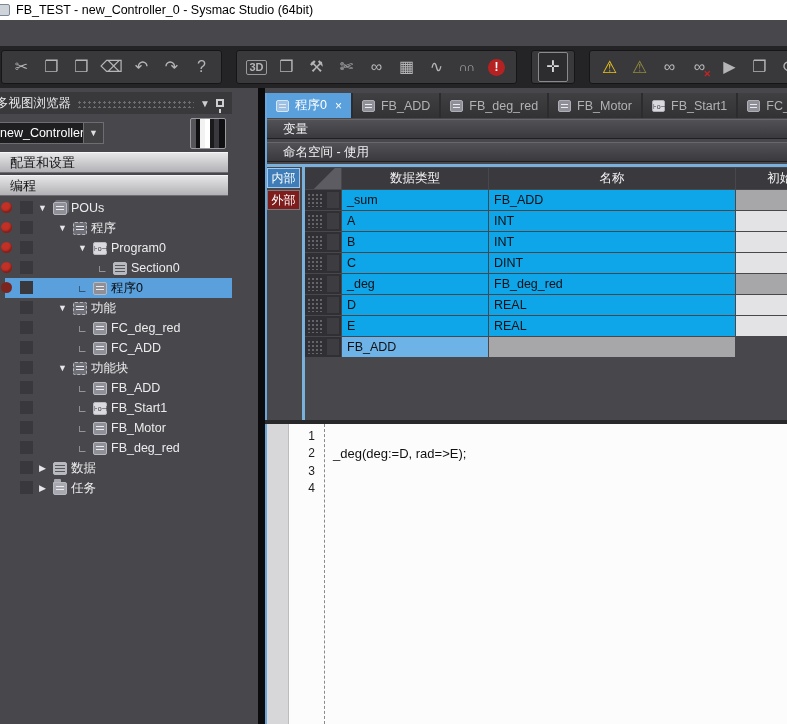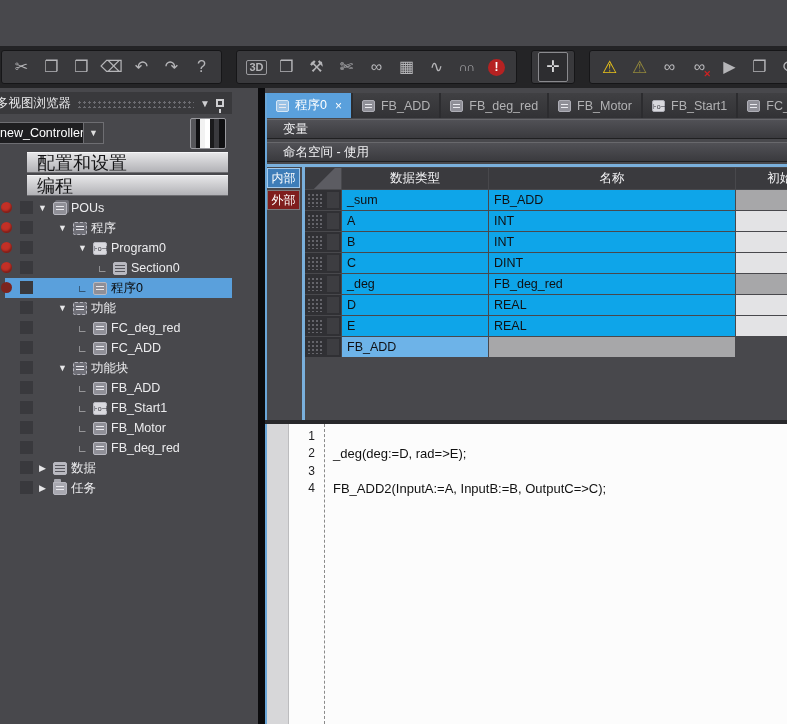--- a/index.html
+++ b/index.html
@@ -49,22 +49,22 @@
   .pin::after { content:""; position:absolute; left:1px; top:8px; width:2px; height:4px; background:#cfcfd2; }
   .ctrl-row { position:absolute; top:28px; left:0; right:4px; height:34px; display:flex; align-items:center; padding:0 2px; }
   .ctrl-select { width:88px; height:22px; background:#1e1e20; border:1px solid #6e6e72; color:#fff;
                  font-size:12.5px; display:flex; align-items:center; padding:0 3px; overflow:hidden; white-space:nowrap; margin-left:-6px;}
   .ctrl-dd { width:20px; height:22px; background:#414144; border:1px solid #6e6e72; border-left:none;
              color:#ddd; font-size:9px; display:flex; align-items:center; justify-content:center; }
   .plc { margin-left:auto; width:36px; height:31px; border:1px solid #99999e; border-radius:2px;
          background:linear-gradient(90deg,#56565a 0 5px,#101012 5px 9px,#f2f2f2 9px 14px,#ffffff 14px 19px,#1a1a1c 19px 23px,#3a3a3e 23px 28px,#101012 28px 36px); }
   .section-bar { position:absolute; left:0; right:4px; height:21px;
                  background:linear-gradient(#e6e6e8,#b2b2b6); border-top:1px solid #f6f6f8;
-                 border-bottom:1px solid #6e6e72; color:#141416; font-size:18px;
-                 display:flex; align-items:center; padding-left:10px;margin-left:27px; }
+                 border-bottom:1px solid #6e6e72; color:#141416; font-size:13px;
+                 display:flex; align-items:center; padding-left:10px; }
   .tree { position:absolute; top:110px; left:0; right:0; bottom:0; font-size:12.5px; color:#ececee; }
   .trow { height:20px; position:relative; cursor:default; }
   .trow .selbg { display:none; }
   .trow.sel .selbg { display:block; position:absolute; left:5px; right:0; top:0; bottom:0; background:#5aa0dc; }
   .trow.sel { color:#0a0a0a; }
   .dotmark { position:absolute; left:1px; top:4px; width:11px; height:11px; border-radius:50%; }
   .dotmark.red { background:#c33026; box-shadow:inset -1px -2px 2px rgba(0,0,0,.35); }
   .dotmark.maroon { background:#7c241e; }
   .sqmark { position:absolute; left:20px; top:3px; width:13px; height:13px; background:#39393d; }
   .tcontent { position:absolute; left:36px; right:0; top:0; bottom:0; display:flex; align-items:center; gap:4px; }
@@ -135,20 +135,24 @@
   .codelines { position:absolute; left:23px; top:3px; right:0; font-size:13px; color:#111; }
   .cl { height:17.5px; display:flex; align-items:center; }
   .ln { width:31px; text-align:right; padding-right:6px; color:#202022; font-size:12px; flex:none; }
   .ct { padding-left:12px; white-space:pre; }
 </style>
 </head>
 <body>
 
 <div id="app">
 
+  <div class="titlebar">
+    <span class="appicon"></span>
+    <span>FB_TEST - new_Controller_0 - Sysmac Studio (64bit)</span>
+  </div>
 
 
   <div class="toolbar">
       <div class="tgroup">
         <div class="tbtn">
           <span class="glyph">✂</span>
         </div>
         <div class="tbtn">
           <span class="glyph">❐</span>
         </div>
@@ -488,19 +492,18 @@
           <div class="cl">
             <span class="ln">2</span>
             <span class="ct">_deg(deg:=D, rad=&gt;E);</span>
           </div>
           <div class="cl">
             <span class="ln">3</span>
             <span class="ct"></span>
           </div>
           <div class="cl">
             <span class="ln">4</span>
-            <span class="ct">FB_ADD2(InputA:=A, InputB:=B, OutputC=&gt;C);</span>
           </div>
         </div>
     </div>
   </div>
 
 </div>
 
 </body></html>

